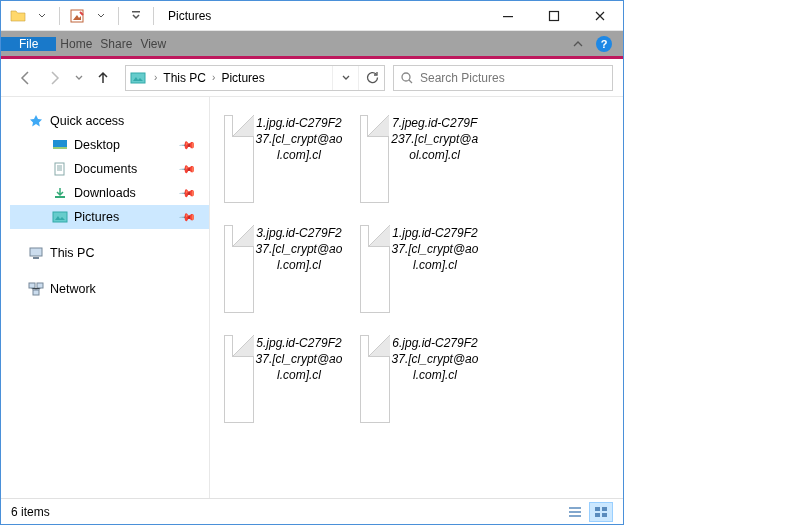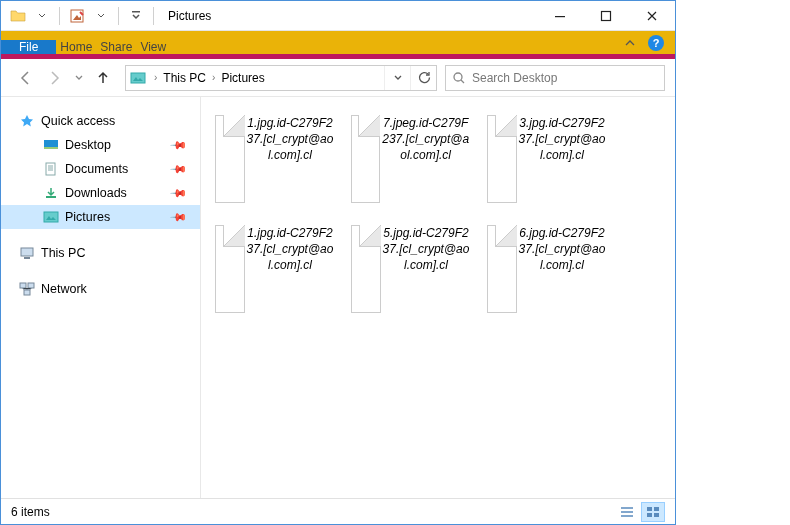--- a/index.html
+++ b/index.html
@@ -1,51 +1,51 @@
 <!DOCTYPE html>
 <html><head>
 <meta charset="utf-8">
 <style>
 * { margin: 0; padding: 0; box-sizing: border-box; font-family: "Segoe UI", Tahoma, sans-serif; }
 html, body { width: 790px; height: 525px; overflow: hidden; background: #fff; }
 
-.window { width: 676px; height: 525px; border: 1px solid #4a90d9; display: flex; flex-direction: column; background: #fff; }
+.window { width: 624px; height: 525px; border: 1px solid #4a90d9; display: flex; flex-direction: column; background: #fff; }
 
 
 .titlebar { height: 30px; background: #fff; display: flex; align-items: center; border-bottom: 1px solid #e5e5e5; }
 .titlebar-left { display: flex; align-items: center; gap: 2px; padding-left: 6px; }
 .qat-btn { width: 22px; height: 22px; display: flex; align-items: center; justify-content: center; }
 .qat-sep { width: 1px; height: 18px; background: #d0d0d0; margin: 0 4px; }
 .title-text { margin-left: 8px; font-size: 12px; color: #000; }
 .titlebar-right { margin-left: auto; display: flex; }
 .win-btn { width: 46px; height: 30px; display: flex; align-items: center; justify-content: center; }
 
 
-.ribbon { height: 28px; background: #eab308; display: flex; align-items: flex-end; border-bottom: 5px solid #be185d; font-size: 12px; }
+.ribbon { height: 28px; background: #a3a3a3; display: flex; align-items: center; border-bottom: 3px solid #be185d; font-size: 12px; }
 .file-tab { background: #1979ca; color: #fff; padding: 0 18px; display: flex; align-items: center; }
 .rib-tab { padding: 0 4px; display: flex; align-items: center; color: #444; }
 .ribbon-right { margin-left: auto; display: flex; align-items: center; padding-right: 8px; gap: 4px; }
 .expand-btn, .help-btn { width: 22px; height: 22px; display: flex; align-items: center; justify-content: center; }
 .help-circle { width: 16px; height: 16px; border-radius: 50%; background: #1e88e5; color: #fff; font-size: 11px; display: flex; align-items: center; justify-content: center; font-weight: bold; }
 
 
 .navbar { height: 38px; display: flex; align-items: center; padding: 0 10px; gap: 2px; border-bottom: 1px solid #e8e8e8; }
 .nav-btn { width: 28px; height: 28px; display: flex; align-items: center; justify-content: center; color: #888; }
 .nav-btn.enabled { color: #333; }
 .addr-wrap { flex: 1; display: flex; align-items: center; border: 1px solid #ccc; height: 26px; margin: 0 6px; position: relative; }
 .addr-icon { width: 24px; display: flex; align-items: center; justify-content: center; }
 .crumb { display: flex; align-items: center; font-size: 12px; padding: 0 2px; height: 100%; }
 .crumb-sep { padding: 0 4px; color: #777; font-size: 10px; }
 .addr-right { margin-left: auto; display: flex; }
 .addr-btn { width: 26px; height: 24px; display: flex; align-items: center; justify-content: center; color: #555; border-left: 1px solid #eee; }
 .search-wrap { width: 220px; border: 1px solid #ccc; height: 26px; display: flex; align-items: center; padding: 0 6px; color: #777; font-size: 12px; }
 .search-wrap svg { margin-right: 6px; }
 
 
-.body { flex: 1; display: flex; min-height: 0; }
+.body { flex: 1; display: flex; min-height: 0; padding-left: 9px; }
 .sidebar { width: 200px; border-right: 1px solid #e8e8e8; padding: 12px 0; font-size: 12.5px; overflow: hidden; }
 .tree-item { display: flex; align-items: center; height: 24px; padding-left: 18px; gap: 6px; position: relative; }
 .tree-item.sub { padding-left: 42px; }
 .tree-item.selected { background: #cce8ff; }
 .pin { margin-left: auto; margin-right: 14px; color: #888; font-size: 11px; transform: rotate(45deg); }
 .tree-gap { height: 12px; }
 .tree-icon { width: 16px; height: 16px; display: flex; align-items: center; justify-content: center; }
 
 .content { flex: 1; padding: 14px 10px; overflow: auto; }
 .file-grid { display: flex; flex-wrap: wrap; gap: 8px 8px; align-content: flex-start; }
@@ -188,21 +188,21 @@
             </svg>
         </div>
       </div>
     </div>
 
     <div class="search-wrap">
       <svg width="14" height="14" viewBox="0 0 14 14">
           <circle cx="6" cy="6" r="4" stroke="#888" fill="none" stroke-width="1.3"></circle>
           <path d="M9 9l3 3" stroke="#888" stroke-width="1.3"></path>
         </svg>
-      <span>Search Desktop</span>
+      <span>Search Pictures</span>
     </div>
   </div>
 
   <div class="body">
     <div class="sidebar">
       <div class="tree-item">
         <span class="tree-icon">
           <svg width="14" height="14" viewBox="0 0 14 14">
               <path d="M7 1l2 4 4 .5-3 3 .8 4L7 10l-3.8 2.5.8-4-3-3 4-.5z" fill="#3fa9f5"></path>
             </svg>

